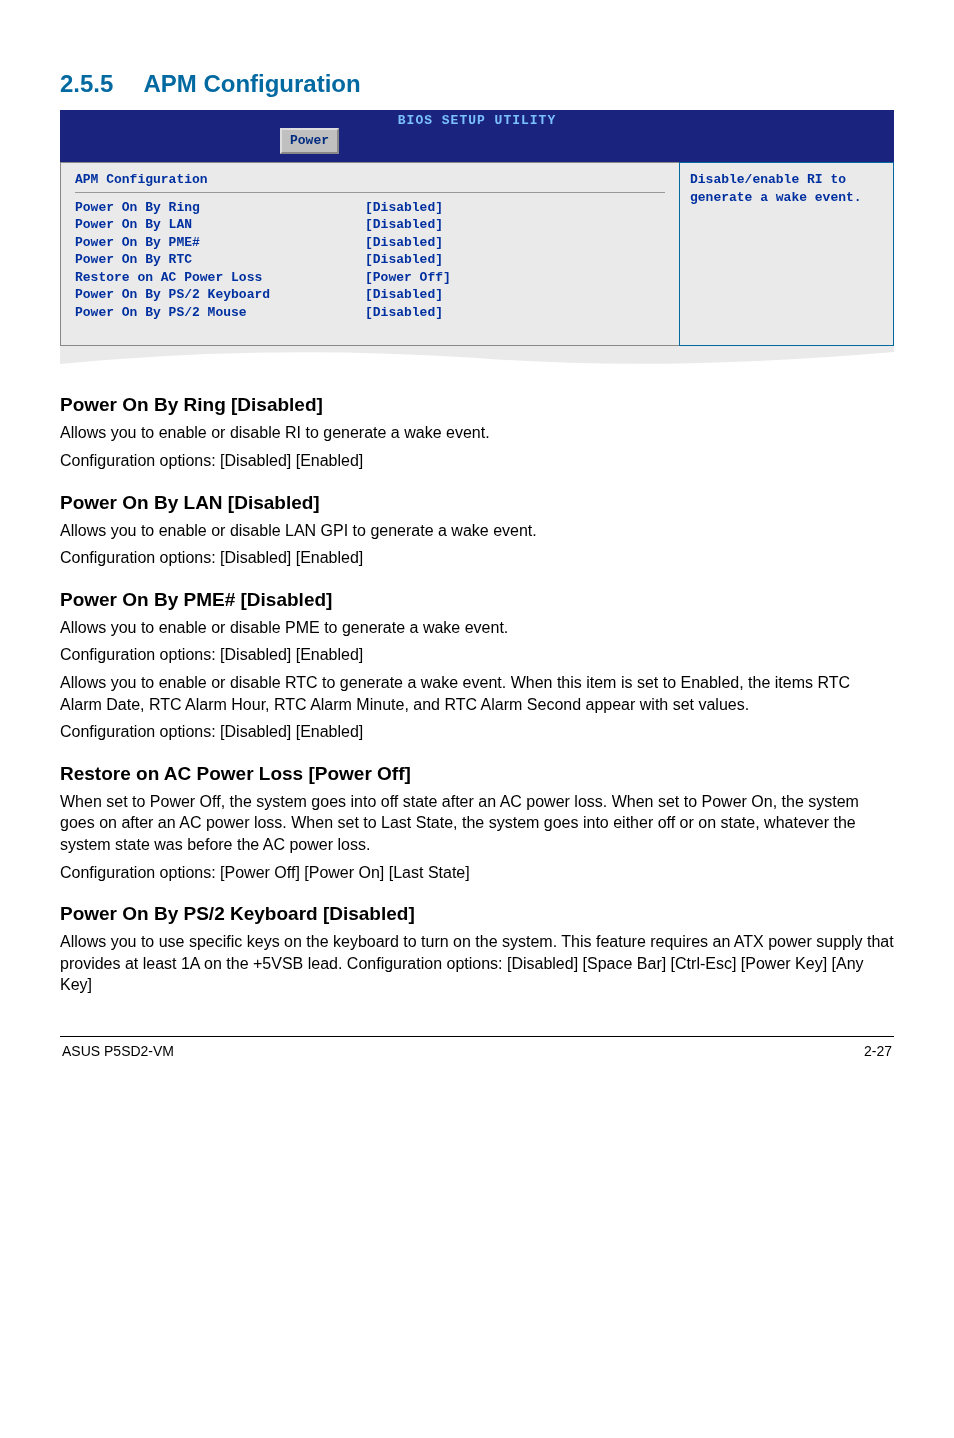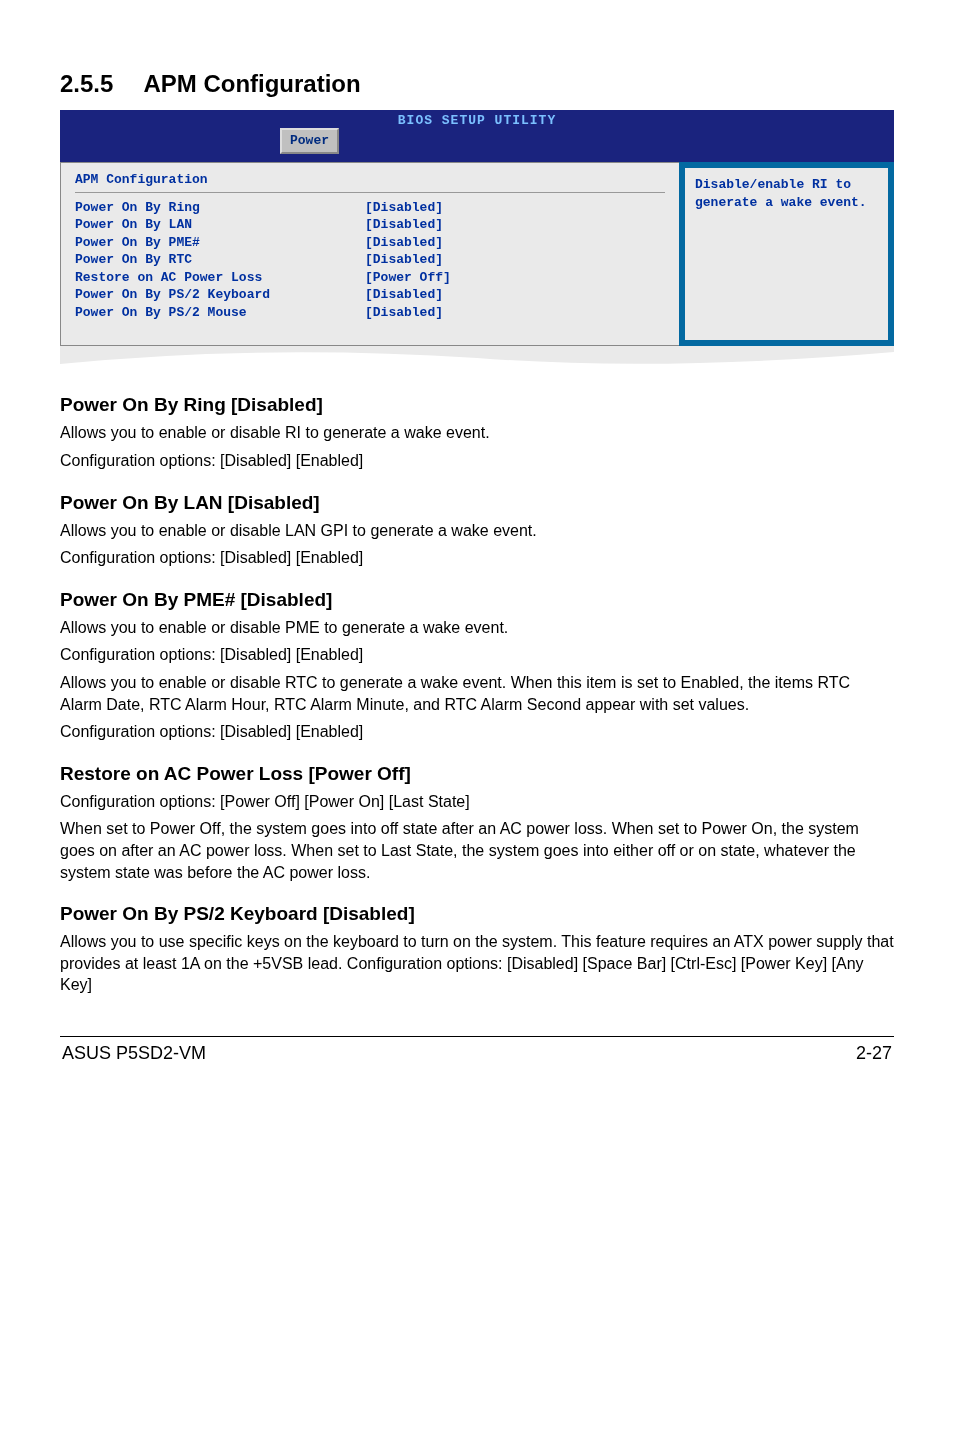--- a/index.html
+++ b/index.html
@@ -11,21 +11,21 @@
     color: #000;
     width: 954px;
   }
   .page {
     padding: 70px 60px 30px 60px;
   }
   h1.section-title {
     font-size: 24px;
     font-weight: bold;
     margin: 0 0 12px 0;
-    color: #000000;
+    color: #0369a1;
   }
   h1.section-title .num { margin-right: 30px; }
 
   .bios-box {
     width: 100%;
     font-family: "Courier New", monospace;
     font-size: 13px;
     font-weight: bold;
     line-height: 1.35;
   }
@@ -68,21 +68,21 @@
   .bios-left hr {
     border: none;
     border-top: 1px solid #999;
     margin: 2px 0 6px 0;
   }
   .bios-left .row { display: flex; }
   .bios-left .row .label { width: 290px; white-space: pre; }
   .bios-left .row .value { }
   .bios-right {
     width: 215px;
-    border: 6px solid #0369a1;
+    border: 1px solid #0369a1;
     padding: 8px 10px 24px 10px;
     color: #0030a0;
   }
   .bios-curve {
     height: 28px;
     background: #fff;
     position: relative;
     overflow: hidden;
   }
   .bios-curve svg { display: block; }
@@ -99,21 +99,21 @@
   }
 
   .footer-line {
     border: none;
     border-top: 1px solid #000;
     margin: 40px 0 6px 0;
   }
   .footer {
     display: flex;
     justify-content: space-between;
-    font-size: 18px;
+    font-size: 14px;
     padding: 0 2px 30px 2px;
     align-items: center;
   }
 </style>
 </head>
 <body>
 
 <div class="page">
 
   <h1 class="section-title">
@@ -177,22 +177,22 @@
       <p class="body">Configuration options: [Disabled] [Enabled]</p>
       <h2 class="sub">Power On By LAN [Disabled]</h2>
       <p class="body">Allows you to enable or disable LAN GPI to generate a wake event.</p>
       <p class="body">Configuration options: [Disabled] [Enabled]</p>
       <h2 class="sub">Power On By PME# [Disabled]</h2>
       <p class="body">Allows you to enable or disable PME to generate a wake event.</p>
       <p class="body">Configuration options: [Disabled] [Enabled]</p>
       <p class="body">Allows you to enable or disable RTC to generate a wake event. When this item is set to Enabled, the items RTC Alarm Date, RTC Alarm Hour, RTC Alarm Minute, and RTC Alarm Second appear with set values.</p>
       <p class="body">Configuration options: [Disabled] [Enabled]</p>
       <h2 class="sub">Restore on AC Power Loss [Power Off]</h2>
+      <p class="body">When set to Power Off, the system goes into off state after an AC power loss. When set to Power On, the system goes on after an AC power loss. When set to Last State, the system goes into either off or on state, whatever the system state was before the AC power loss.</p>
       <p class="body">Configuration options: [Power Off] [Power On] [Last State]</p>
-      <p class="body">When set to Power Off, the system goes into off state after an AC power loss. When set to Power On, the system goes on after an AC power loss. When set to Last State, the system goes into either off or on state, whatever the system state was before the AC power loss.</p>
       <h2 class="sub">Power On By PS/2 Keyboard [Disabled]</h2>
       <p class="body">Allows you to use specific keys on the keyboard to turn on the system. This feature requires an ATX power supply that provides at least 1A on the +5VSB lead. Configuration options: [Disabled] [Space Bar] [Ctrl-Esc] [Power Key] [Any Key]</p>
     </div>
 
   <hr class="footer-line">
   <div class="footer">
     <span>ASUS P5SD2-VM</span>
     <span>2-27</span>
   </div>
 

